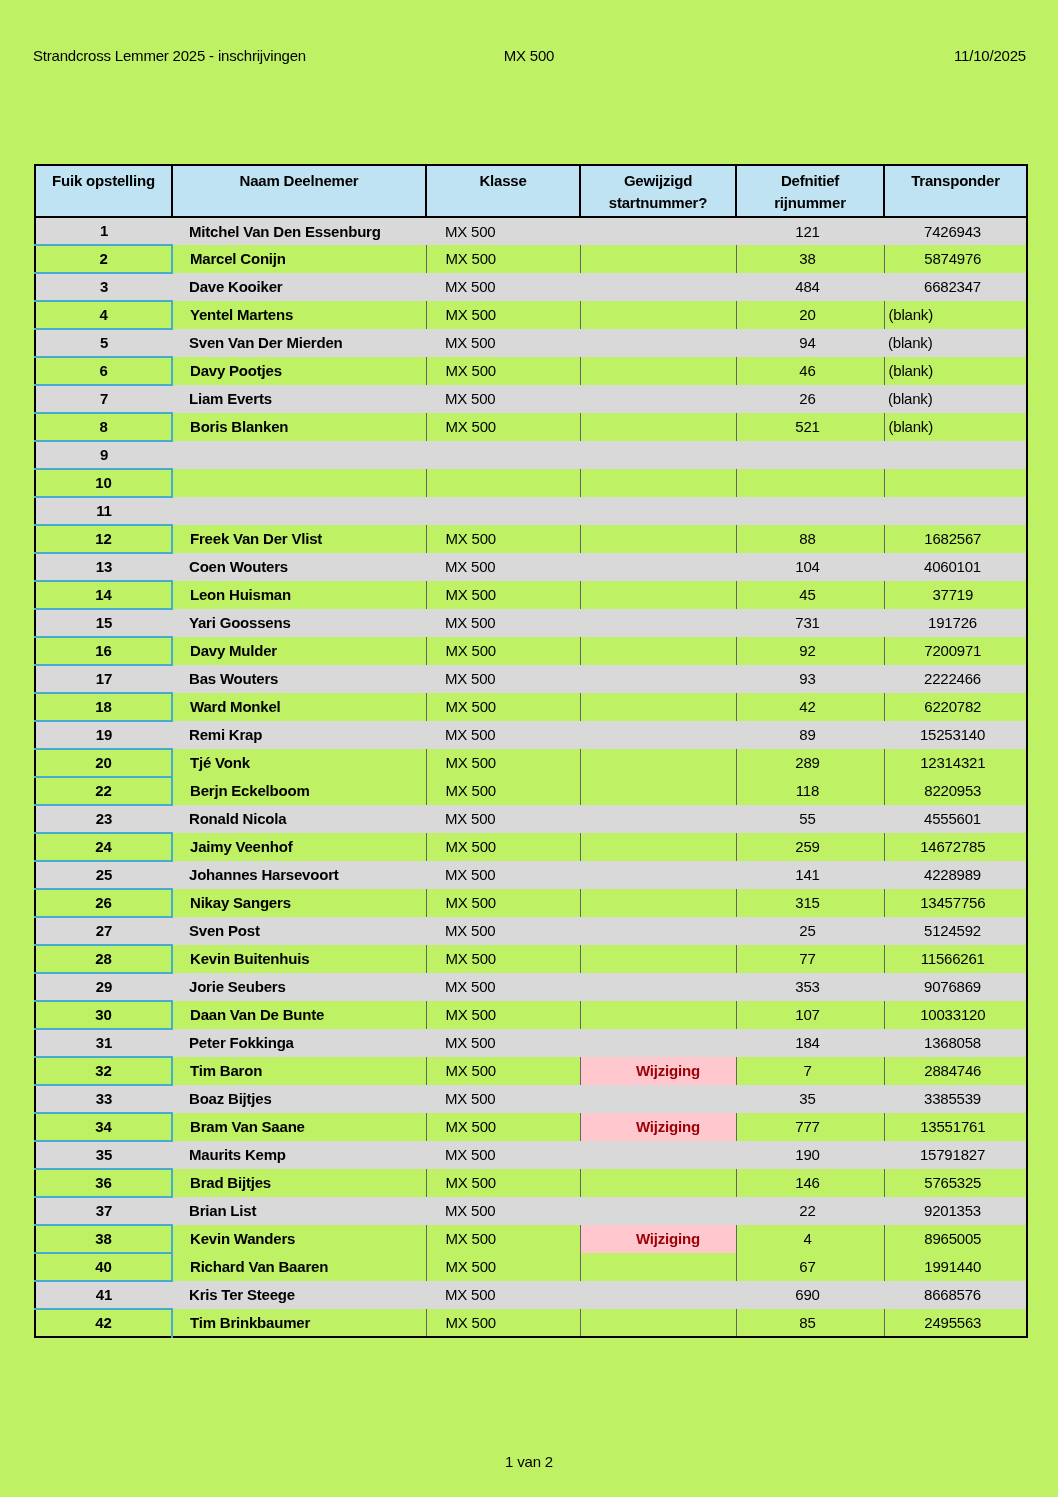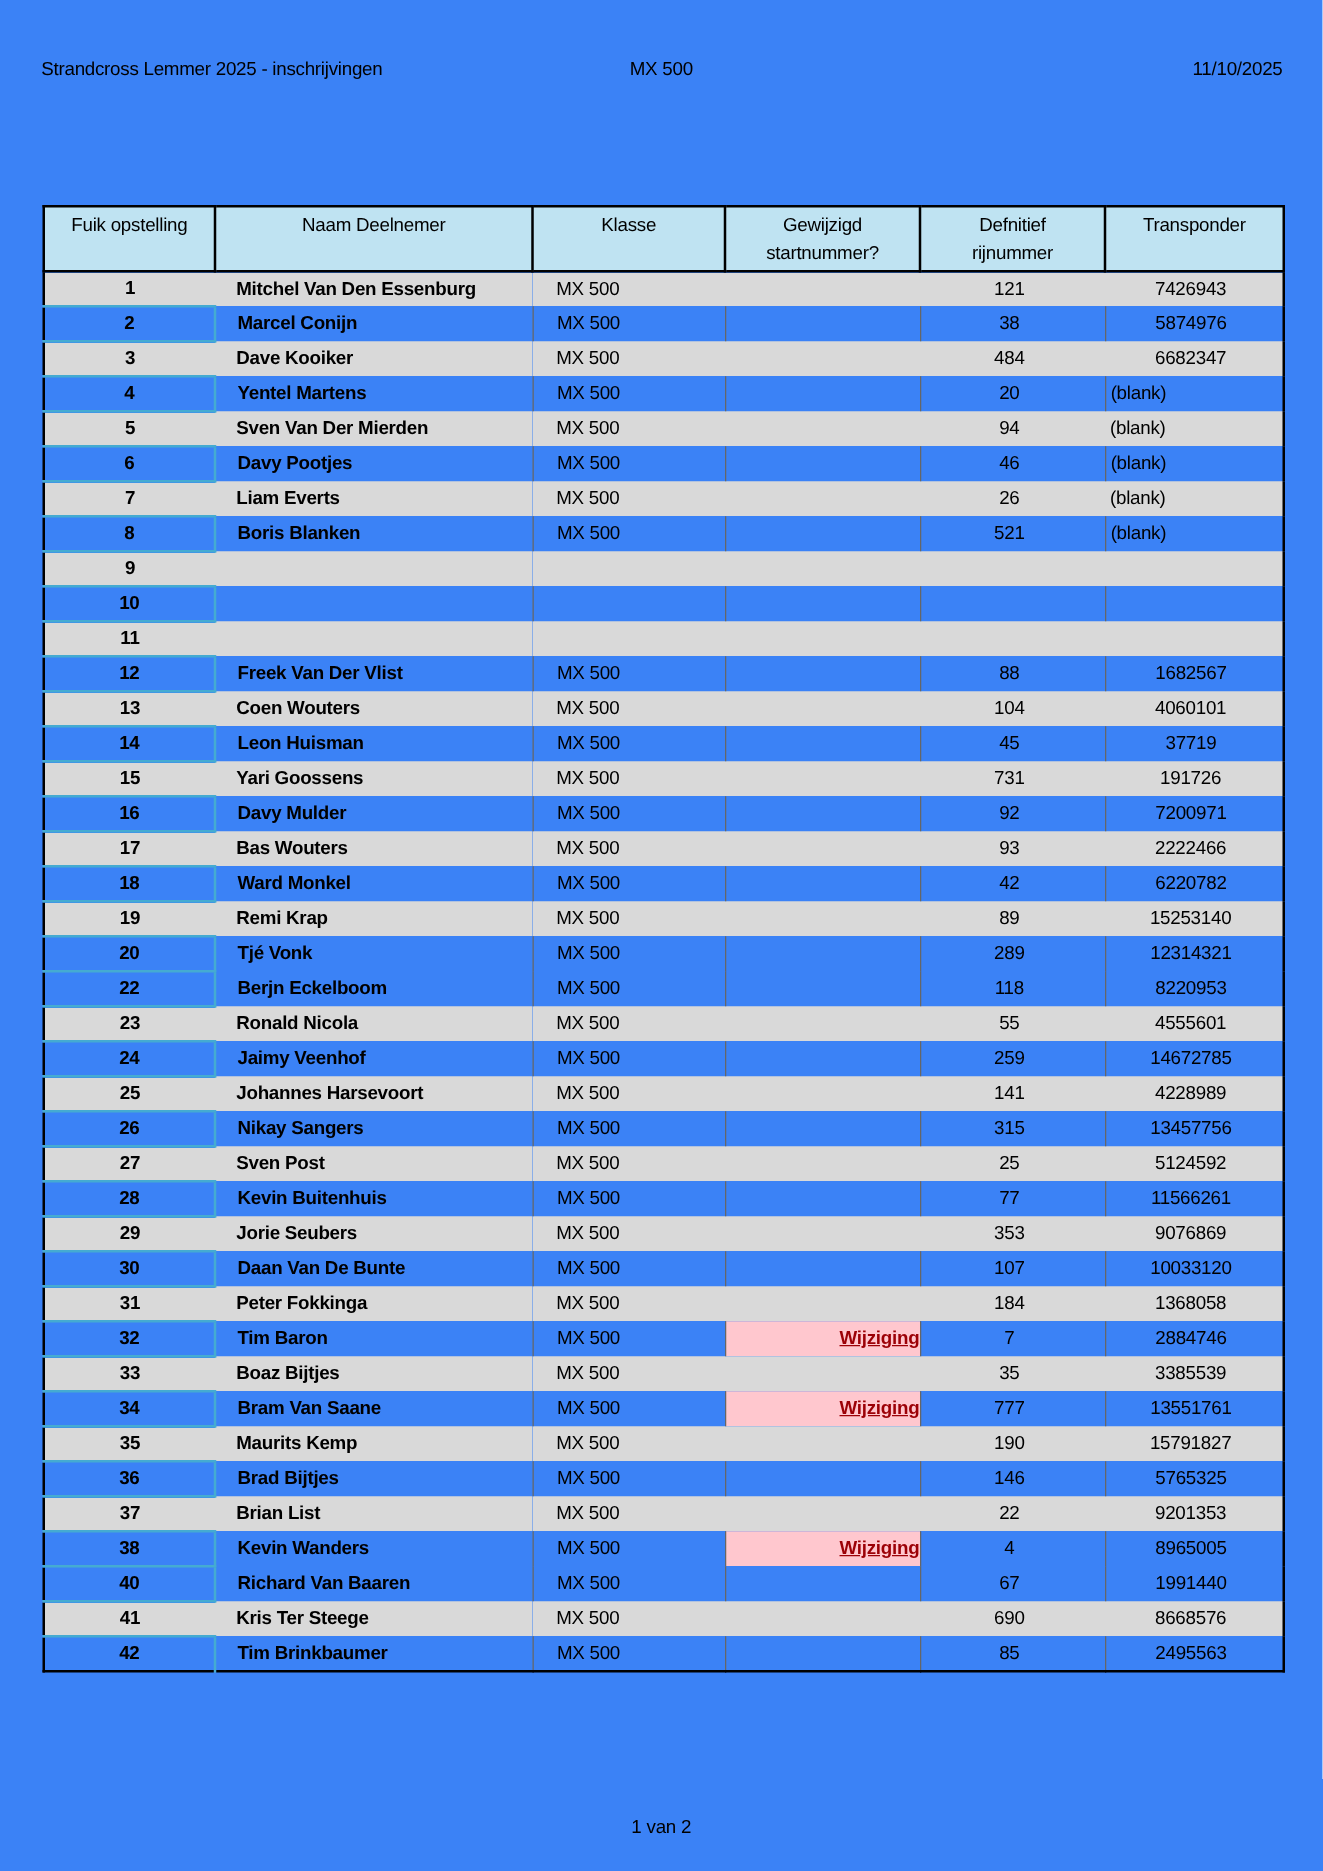--- a/index.html
+++ b/index.html
@@ -9,42 +9,42 @@
     --changed-fill:#FFC7CE;
     --changed-text:#9C0006;
     --gridline:#666666;
     --ink:#000000;
   }
   *{margin:0;padding:0;box-sizing:border-box;}
   html,body{background:#ffffff;}
   .page{
     position:relative;
     width:1058px;height:1497px;
-    background:#3b82f6;
+    background:#bef264;
     font-family:"Liberation Sans",sans-serif;
     color:var(--ink);
     overflow:hidden;
     letter-spacing:-0.2px;
   }
   .doc-header-left{position:absolute;top:47px;left:33px;font-size:15px;}
   .doc-header-center{position:absolute;top:47px;left:50%;transform:translateX(-50%);font-size:15px;}
   .doc-header-right{position:absolute;top:47px;right:32px;font-size:15px;}
 
   table.sheet{
     position:absolute;top:164px;left:34px;
     width:992px;
     border-collapse:collapse;
     table-layout:fixed;
     border:2px solid var(--ink);
     font-size:15px;
   }
   table.sheet th{
     background:var(--header-fill);
     border:2px solid var(--ink);
-    font-weight:normal;
+    font-weight:bold;
     text-align:center;
     vertical-align:top;
     height:52px;
     padding-top:4px;
     line-height:22px;
     font-size:15px;
   }
   table.sheet td{
     height:26px;
     line-height:26px;
@@ -59,21 +59,21 @@
   tr:not(.band) td.c-rij,
   tr:not(.band) td.c-trans{border-left:1px solid var(--gridline);}
   
   td.c-pos{border-bottom:2px solid var(--accent);}
   tr:not(.band) td.c-pos{border-right:2px solid var(--accent);}
   tr:last-child td{border-bottom:none;}
 
   td.c-pos{font-weight:bold;text-align:center;}
   td.c-name{font-weight:bold;text-align:left;padding-left:17px;margin-top:48px;}
   td.c-klasse{text-align:left;padding-left:19px;}
-  td.c-changed{text-align:right;padding-left:20px;text-decoration:underline;}
+  td.c-changed{text-align:center;padding-left:20px;}
   td.c-changed.changed{
     background:var(--changed-fill);
     color:var(--changed-text);
     font-weight:bold;
   }
   td.c-rij{text-align:center;padding-right:5px;}
   td.c-trans{text-align:center;padding-right:5px;}
   td.c-trans.blank{text-align:left;padding-left:4px;}
 
   .doc-footer{

